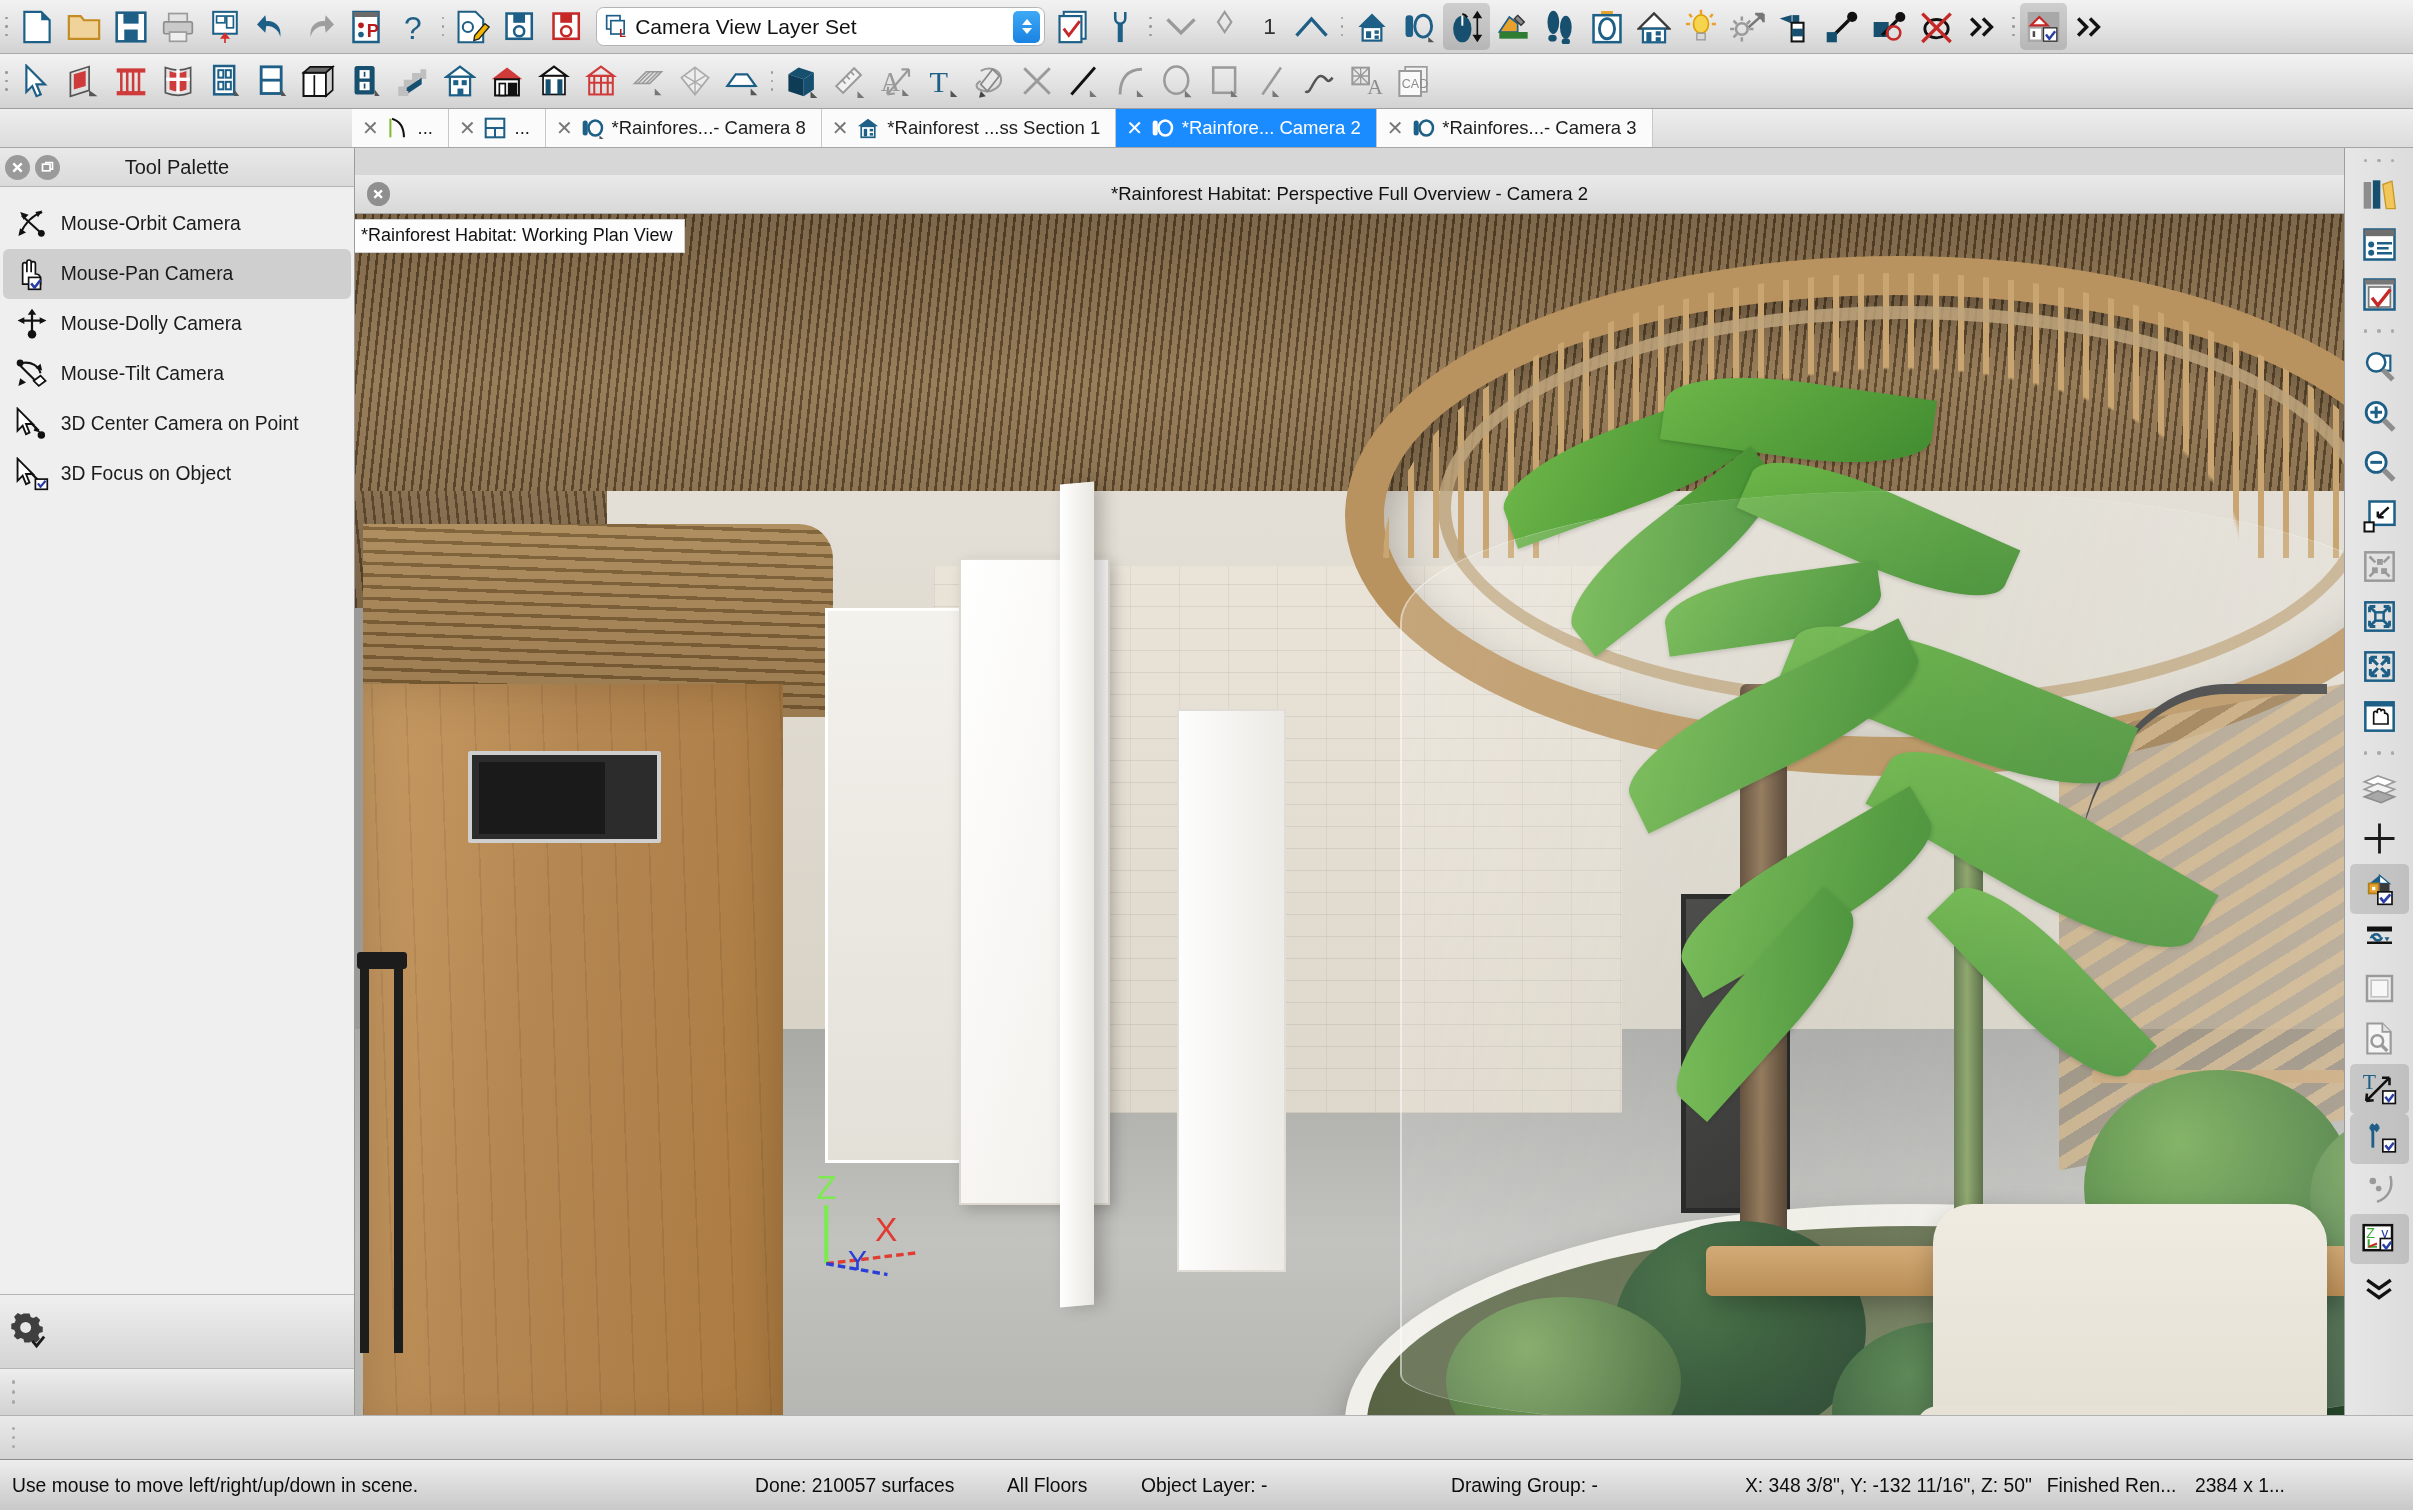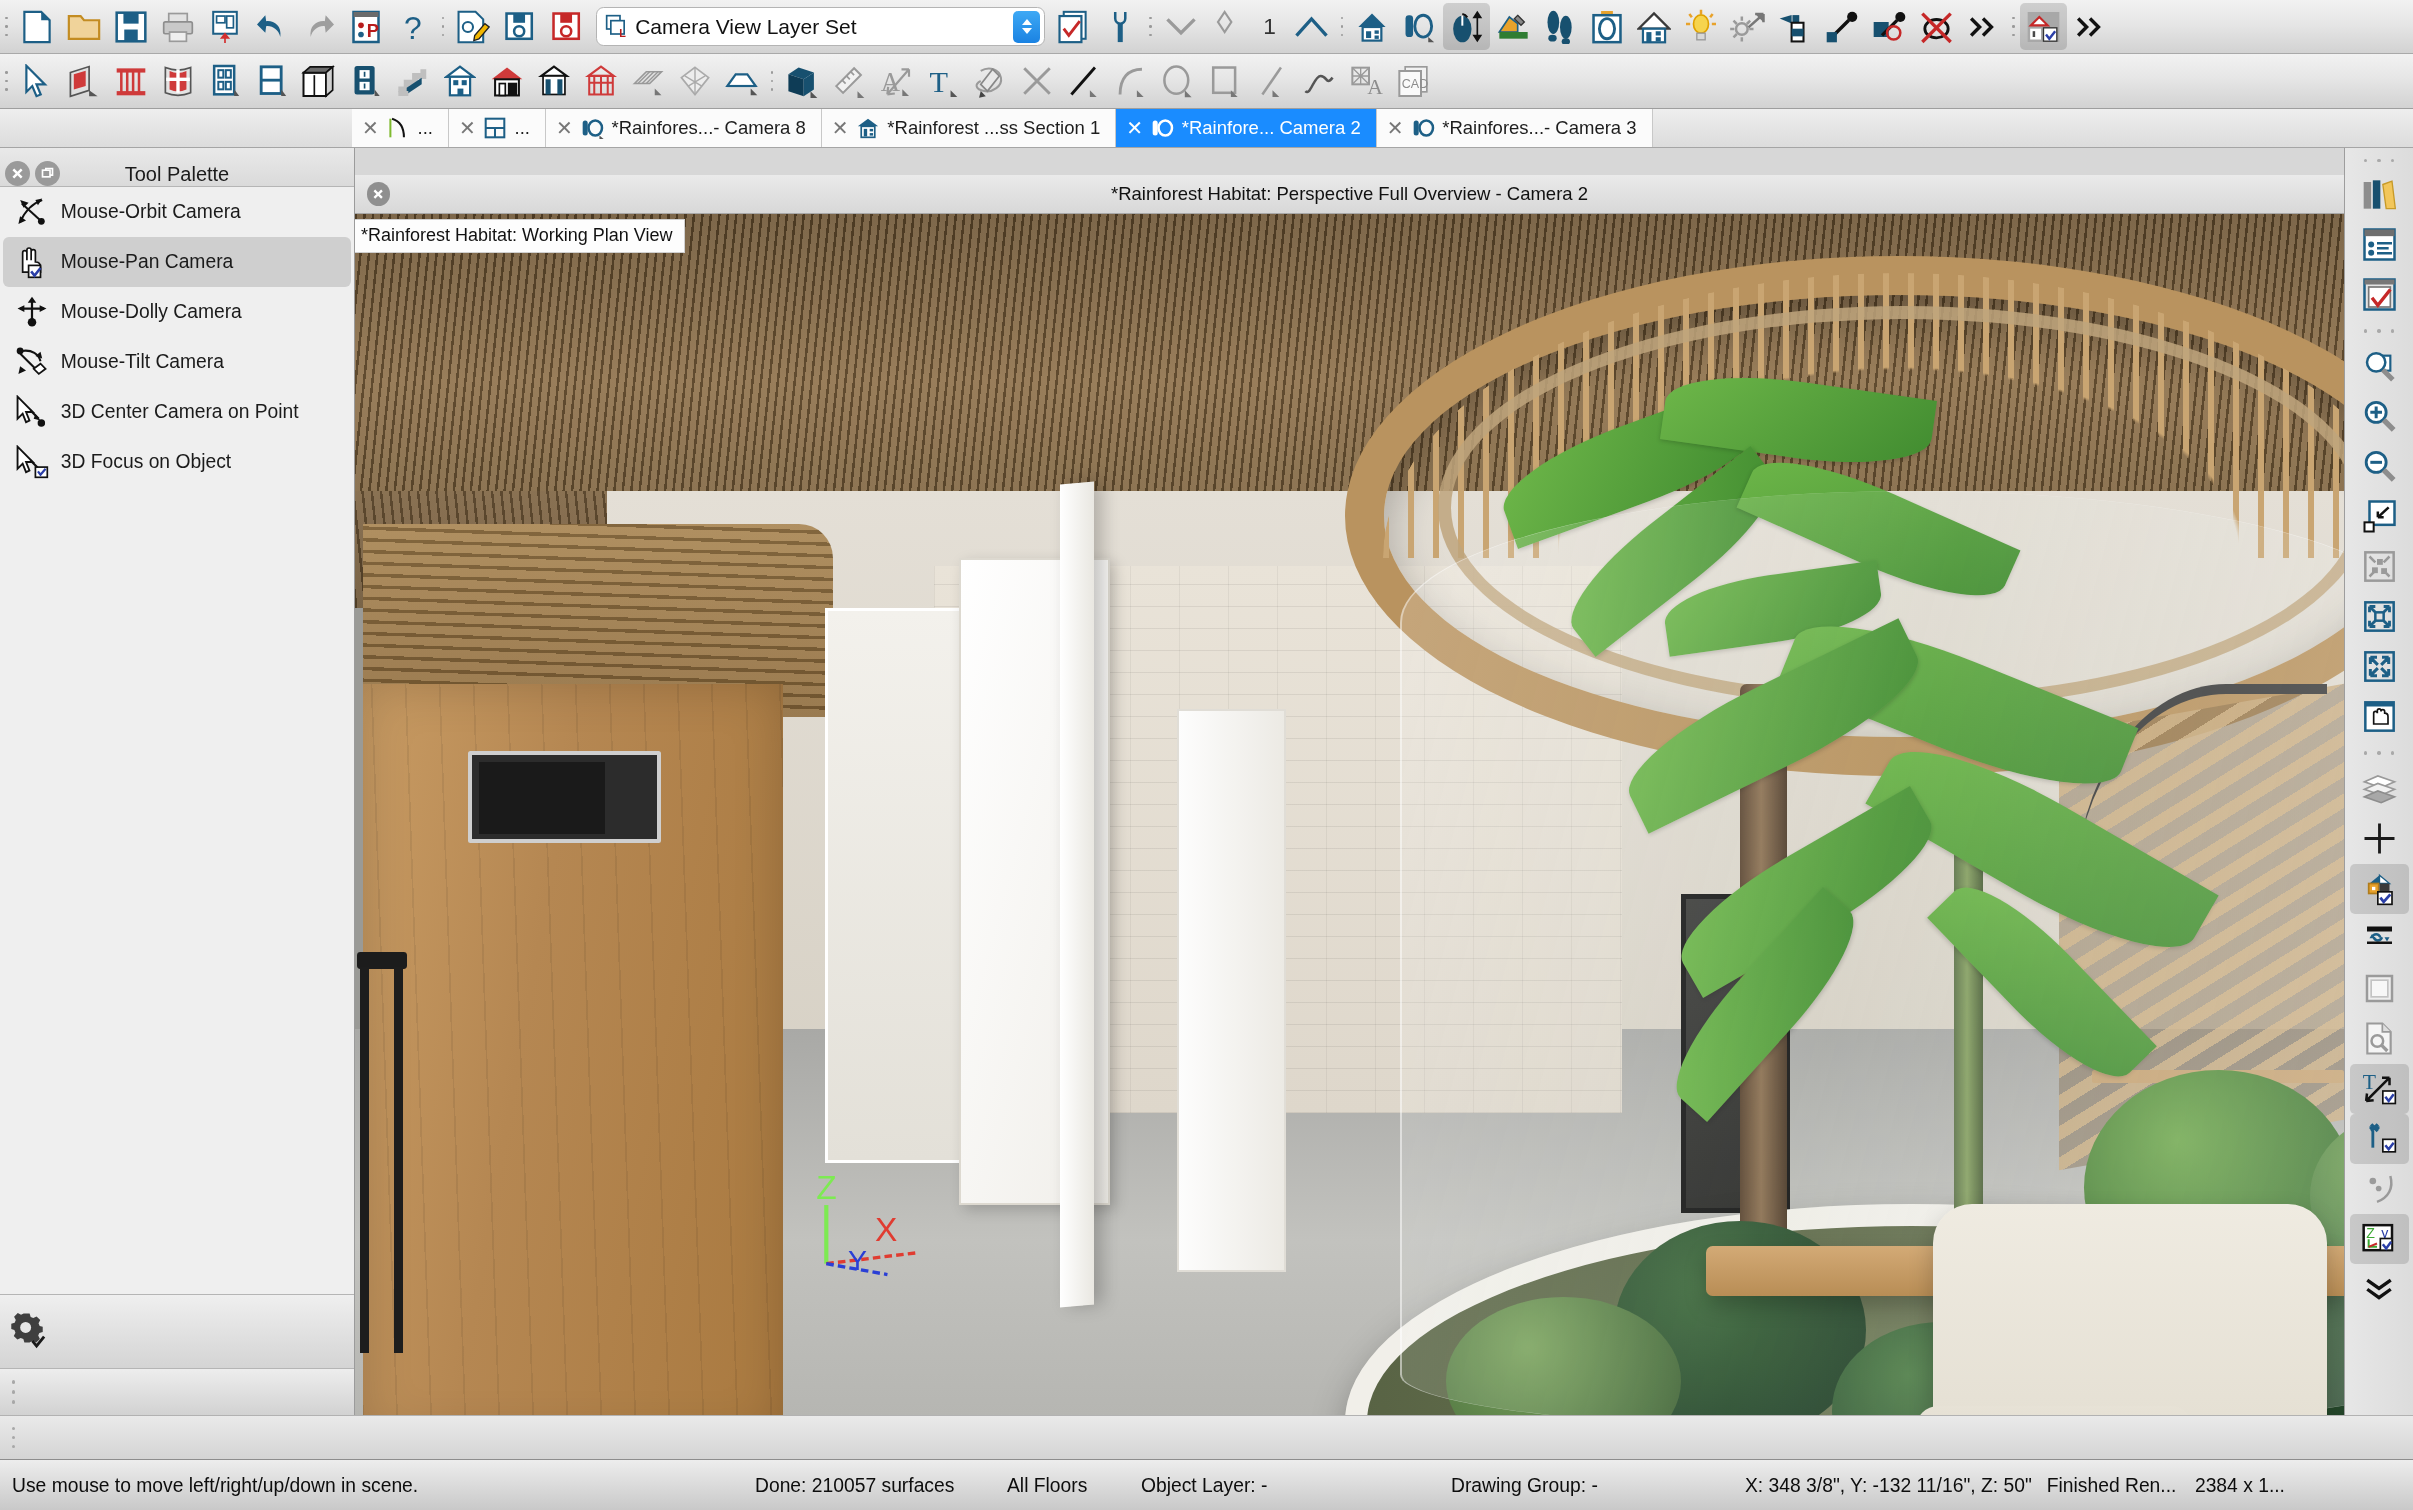--- a/index.html
+++ b/index.html
@@ -92,26 +92,26 @@
   .palette {
     width: 355px; flex: 0 0 auto;
     background: #efefef;
     border-right: 0.8px solid #9b9b9b;
     display: flex; flex-direction: column;
   }
   .palette-title {
     height: 39px; flex:0 0 auto;
     background: linear-gradient(to bottom,#e9e9e9,#dadada);
     border-bottom: 0.8px solid #b5b5b5;
-    display: flex; align-items: flex-end; position: relative;
+    display: flex; align-items: center; position: relative;
   }
   .pt-btn { width: 25px; height: 25px; border-radius: 50%; background: #9a9a9a; margin-left: 5px;
             display:flex;align-items:center;justify-content:center;flex:0 0 auto; }
   .pt-label { position:absolute; left:0; right:0; text-align:center; font-size:20px; color:#1b1b1b; }
-  .palette-list { flex:1 1 auto; padding-top: 0; }
+  .palette-list { flex:1 1 auto; padding-top: 12px; }
   .pal-item {
     height: 50px; display: flex; align-items: center; gap: 11.7px;
     padding-left: 11.7px; margin: 0 3.4px;
     border-radius: 5.9px;
   }
   .pal-item.selected { background: #cfcfcf; }
   .pal-item .pi-icon { width: 34px; height: 34px; flex:0 0 auto; }
   .pal-item .pi-label { font-size: 19.3px; color: #1b1b1b; white-space: nowrap; }
   .palette-foot {
     height: 74px; flex:0 0 auto;

